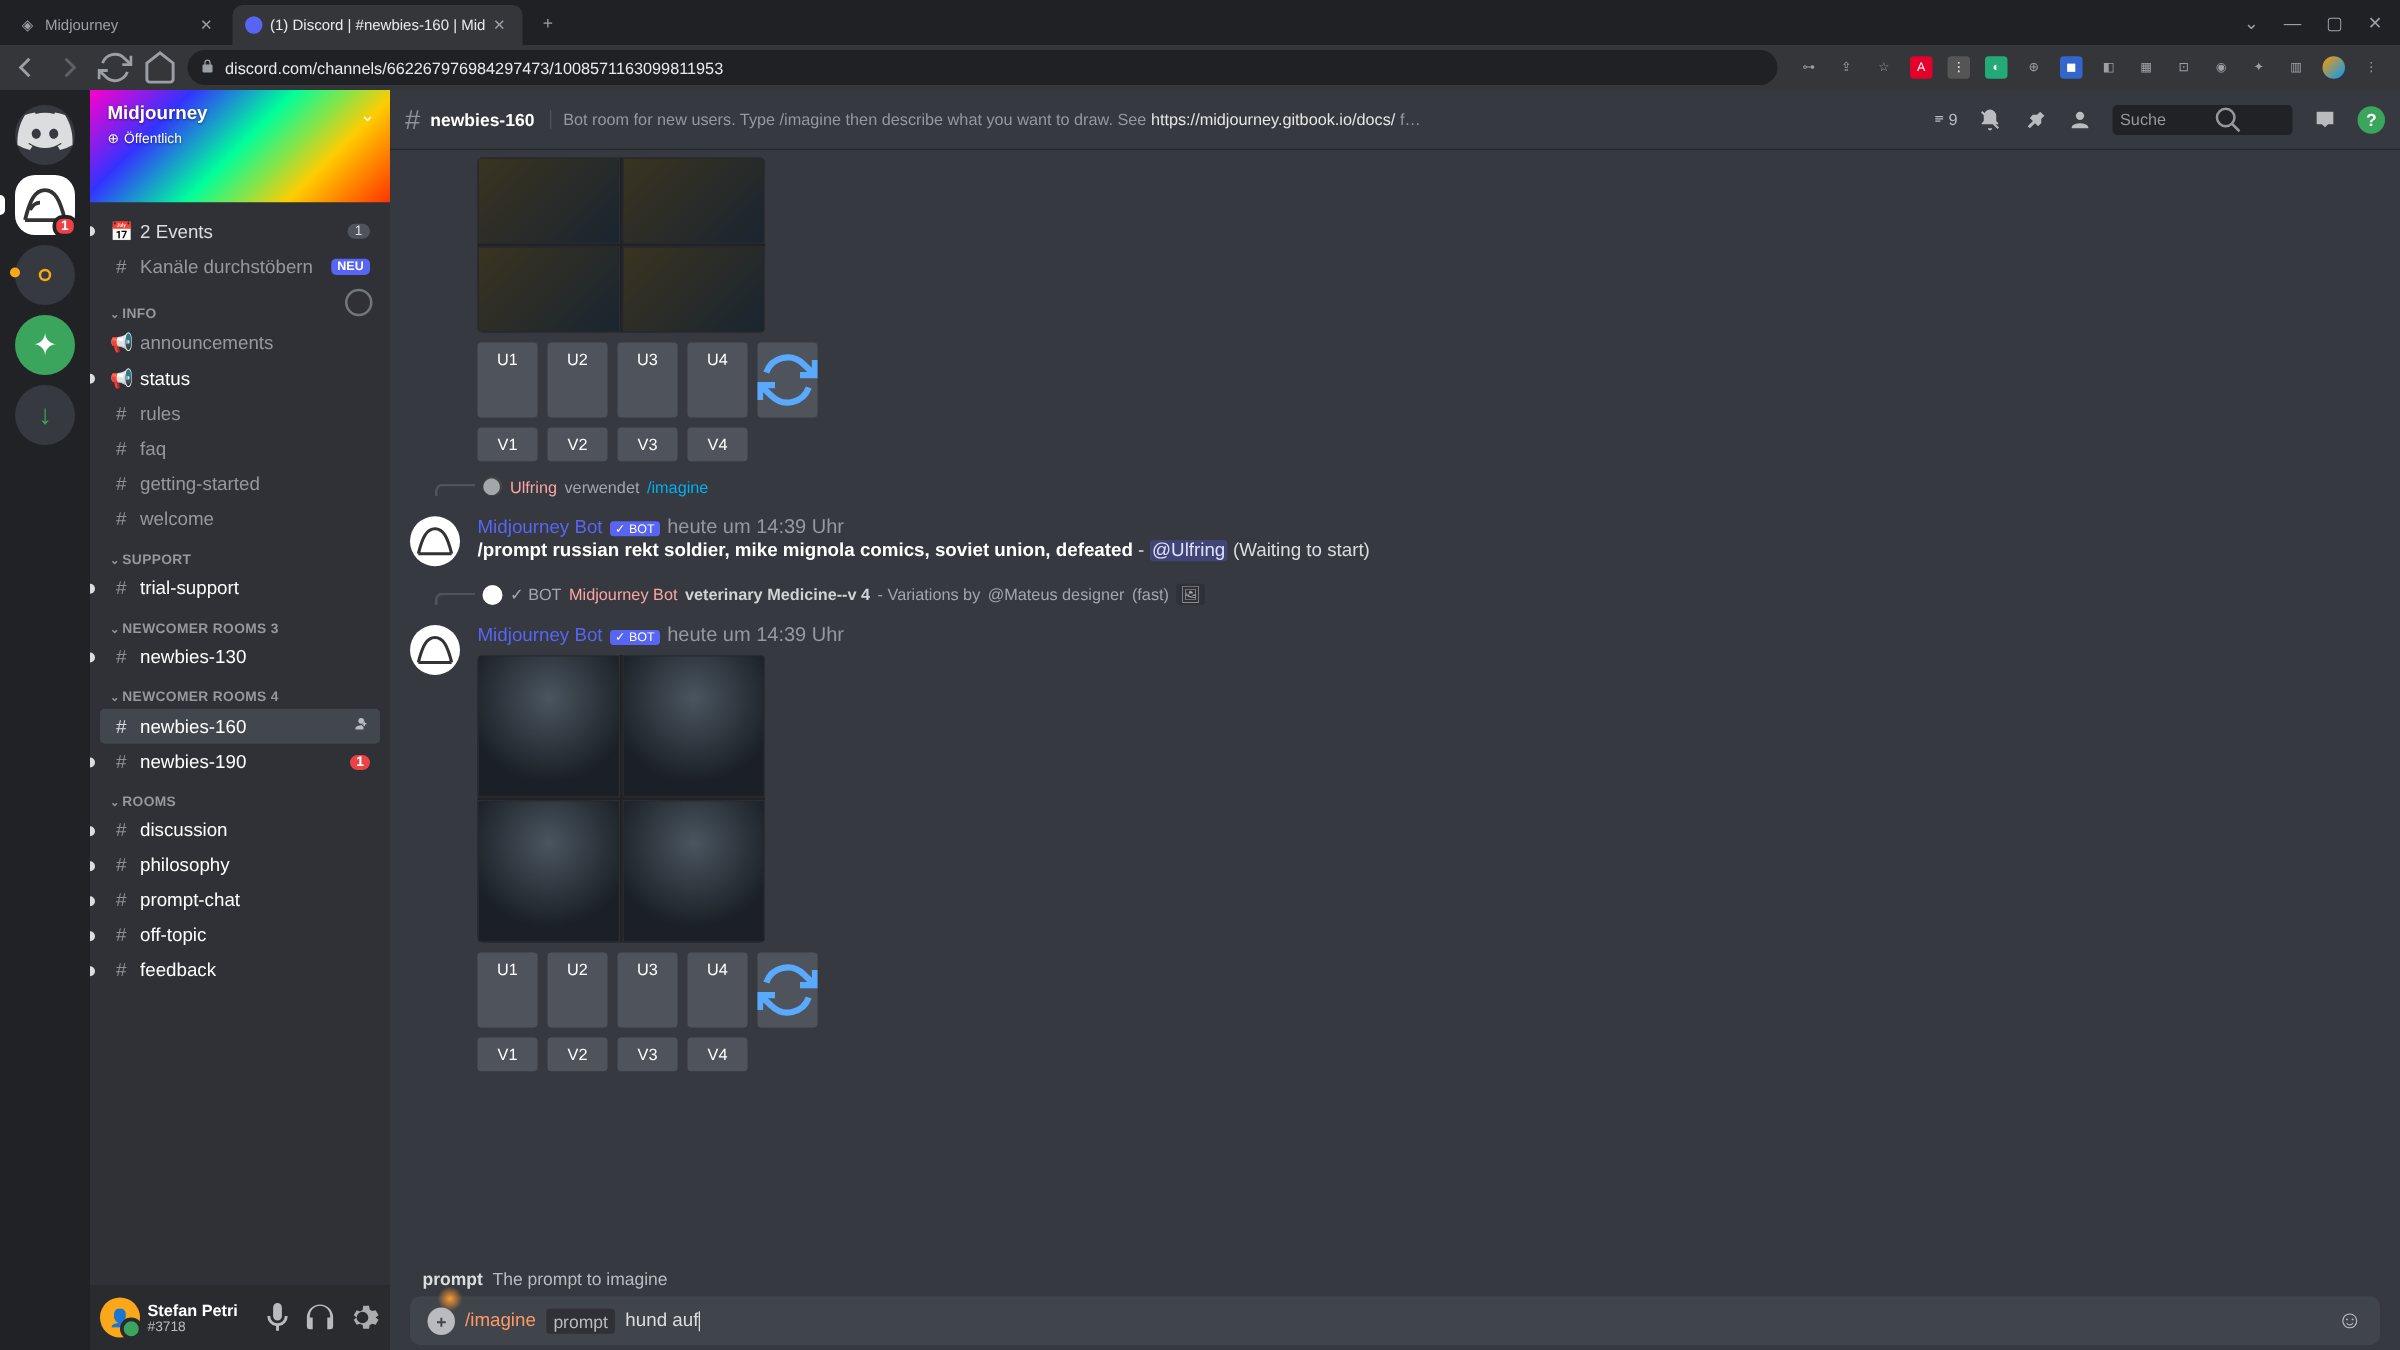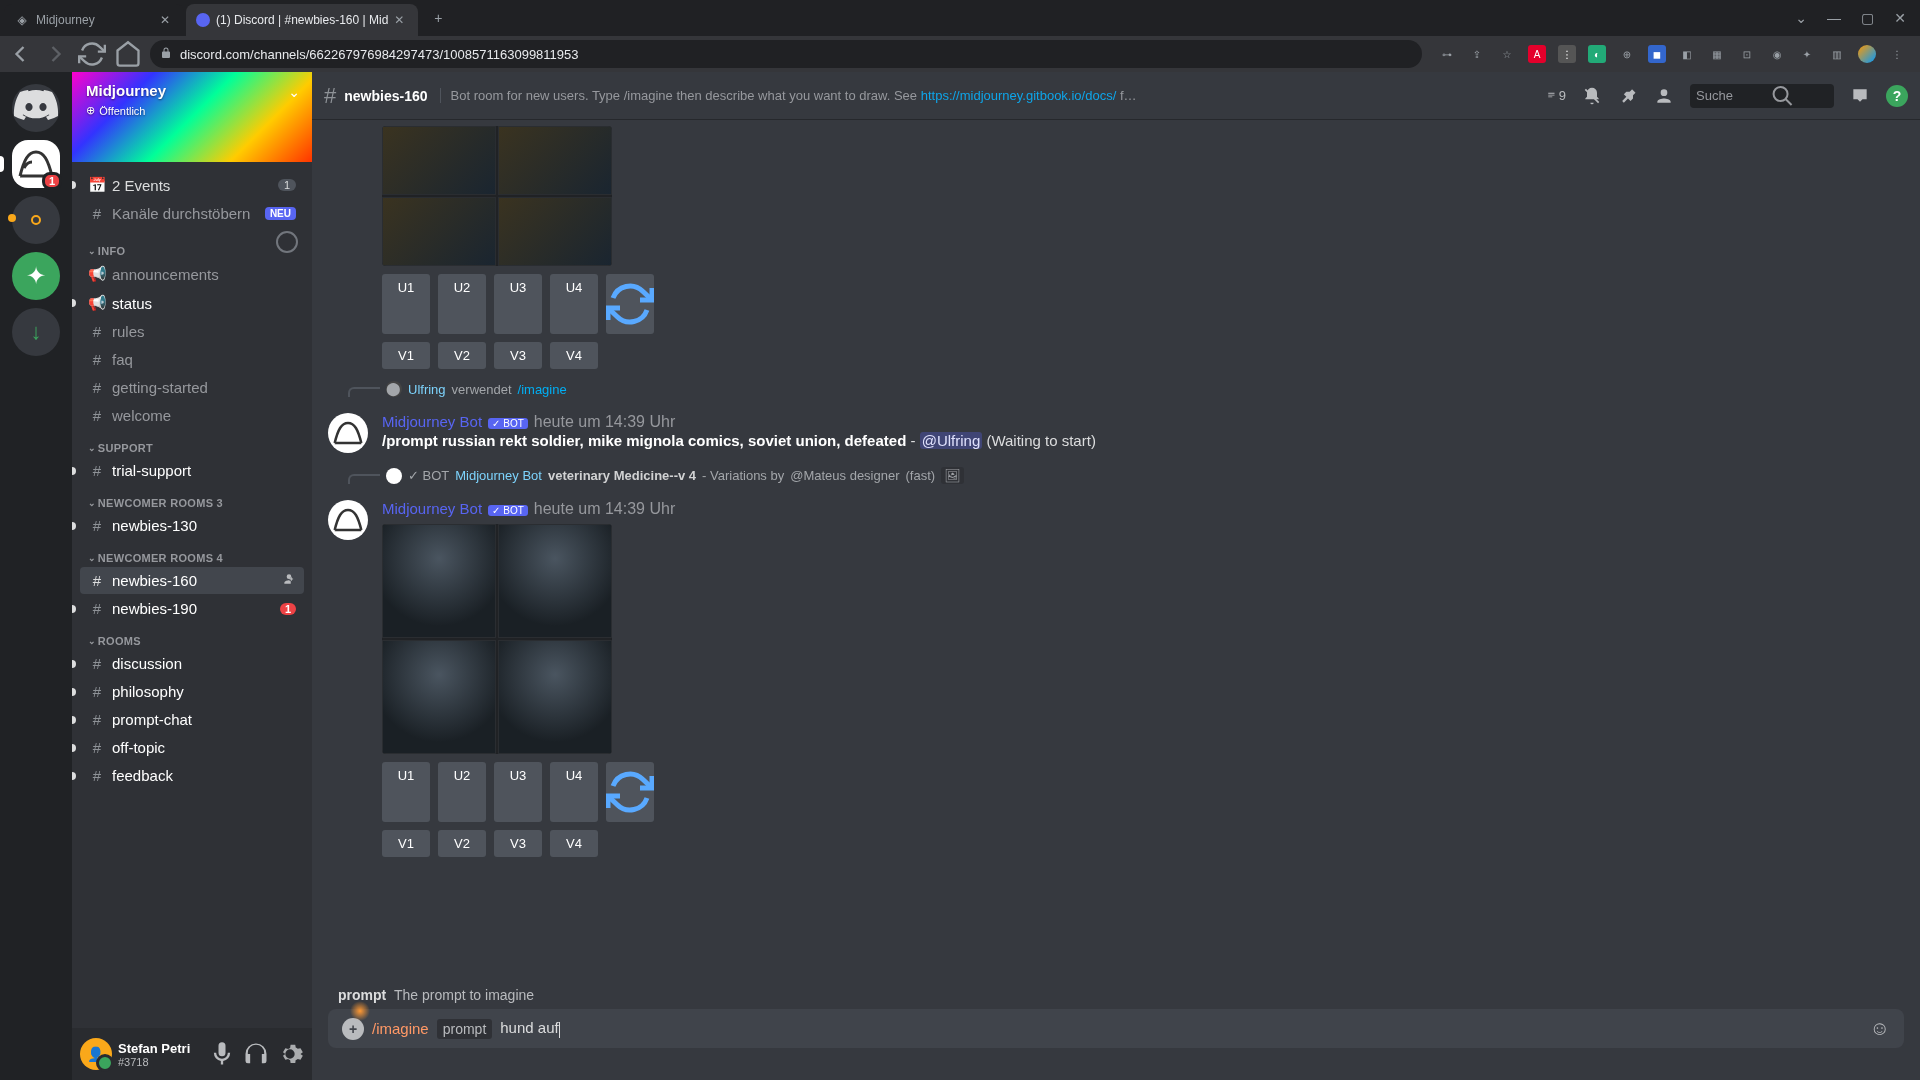--- a/index.html
+++ b/index.html
@@ -56,53 +56,53 @@
 .user-panel .uname{flex:1;}
 .user-panel .uname .n{font-size:13px;font-weight:600;color:#fff;}
 .user-panel .uname .d{font-size:11px;color:#b9bbbe;}
 .user-panel .ubtn{width:28px;height:28px;display:flex;align-items:center;justify-content:center;color:#b9bbbe;}
 
 .main { flex:1; background:#36393f; display:flex; flex-direction:column;}
 .topbar { height:48px; border-bottom:1px solid #26282c; display:flex; align-items:center; padding:0 12px; gap:8px; font-size:14px;}
 .topbar .chhash{color:#8e9297;font-size:22px;}
 .topbar .chname{font-weight:600;color:#fff;}
 .topbar .chdesc{color:#96989d; border-left:1px solid #4f545c;padding-left:10px;margin-left:4px;font-size:13px; white-space:nowrap; overflow:hidden; text-overflow:ellipsis; max-width:700px;}
-.topbar .chdesc a{color:#0ea5e9;}
+.topbar .chdesc a{color:#e5e5e5;}
 .topbar .right{margin-left:auto;display:flex;align-items:center;gap:16px;color:#b9bbbe;}
 .topbar .search{width:144px;height:24px;background:#202225;border-radius:4px;display:flex;align-items:center;padding:0 6px;font-size:13px;color:#96989d;gap:4px;}
 .topbar .ticon{width:20px;height:20px;}
 .topbar .help{width:22px;height:22px;border-radius:50%;background:#3ba55d;color:#fff;display:flex;align-items:center;justify-content:center;font-size:14px;font-weight:700;}
 
 .messages { flex:1; overflow-y:auto; padding:0 16px 8px 16px;}
 .msg { display:flex; gap:14px; padding:2px 0; margin-top:14px;}
 .msg .mavatar{width:40px;height:40px;border-radius:50%;background:#fff;flex-shrink:0;display:flex;align-items:center;justify-content:center;}
 .msg .mbody{flex:1;min-width:0;}
 .msg .mhead{display:flex;align-items:baseline;gap:6px;font-size:15px;}
 .msg .mauthor{color:#5865f2;font-weight:500;}
 .msg .bot-tag{background:#5865f2;color:white;font-size:10px;padding:0 4px;border-radius:3px;display:inline-flex;align-items:center;gap:2px;font-weight:500;}
 .msg .mtime{color:#96989d;font-size:16px;}
 .msg .mtext{color:#dcddde;font-size:15px;line-height:1.375;}
 .msg .mtext b{color:#fff;font-weight:600;}
 .msg .mtext .mention{color:#dee0fc;background:rgba(88,101,242,.3);border-radius:3px;padding:0 2px;}
 .reply-line{display:flex;align-items:center;gap:6px;margin-left:54px;font-size:13px;color:#a3a6aa;margin-top:12px;}
 .reply-line .rspine{width:32px;height:10px;border-left:2px solid #4f545c;border-top:2px solid #4f545c;border-top-left-radius:6px;margin-left:-34px;margin-top:6px;}
 .reply-line .rav{width:16px;height:16px;border-radius:50%;background:#fff;}
-.reply-line .rname{color:#7dd3fc;font-weight:500;}
+.reply-line .rname{color:#fca5a5;font-weight:500;}
 .reply-line .cmd{color:#00aff4;}
 
 .imggrid{width:230px;height:230px;background:#202225;border-radius:4px;margin-top:6px;display:grid;grid-template:1fr 1fr/1fr 1fr;gap:2px;overflow:hidden;}
 .imggrid.top{height:140px;width:230px;}
 .imggrid .cell{background:linear-gradient(135deg,#3a3320,#1a2530);border:1px solid #2a2d31;display:flex;align-items:center;justify-content:center;font-size:9px;color:#6a6d72;}
 .imggrid.vet .cell{background:radial-gradient(circle at 50% 30%,#4a5560 0%,#1a2025 70%);}
 
 .btnrow{display:flex;gap:8px;margin-top:8px;}
 .dbtn{background:#4f545c;color:#fff;border-radius:3px;padding:6px 0;width:48px;text-align:center;font-size:13px;font-weight:500;cursor:pointer;}
 .dbtn.refresh{display:flex;align-items:center;justify-content:center;}
 
-.composer-area{padding:0 16px 32px 16px;}
+.composer-area{padding:0 16px 4px 16px;}
 .hint-row{font-size:14px;color:#b9bbbe;padding:6px 10px;}
 .hint-row .hk{color:#dcddde;font-weight:600;}
 .composer{background:#40444b;border-radius:8px;display:flex;align-items:center;padding:8px 14px;gap:8px;position:relative;}
 .composer .plus{width:22px;height:22px;border-radius:50%;background:#b9bbbe;color:#40444b;display:flex;align-items:center;justify-content:center;font-weight:700;}
 .composer .cmd-pill{color:#dcddde;font-size:15px;}
 .composer .slash{color:#ff9966;font-weight:500;}
 .composer .param{background:#2f3136;border-radius:3px;padding:2px 6px;font-size:14px;color:#b9bbbe;}
 .composer .typed{font-size:15px;color:#dcddde;}
 .composer .cursor{display:inline-block;width:1px;height:16px;background:#dcddde;vertical-align:middle;}
 .composer .emoji{margin-left:auto;color:#b9bbbe;font-size:20px;}

